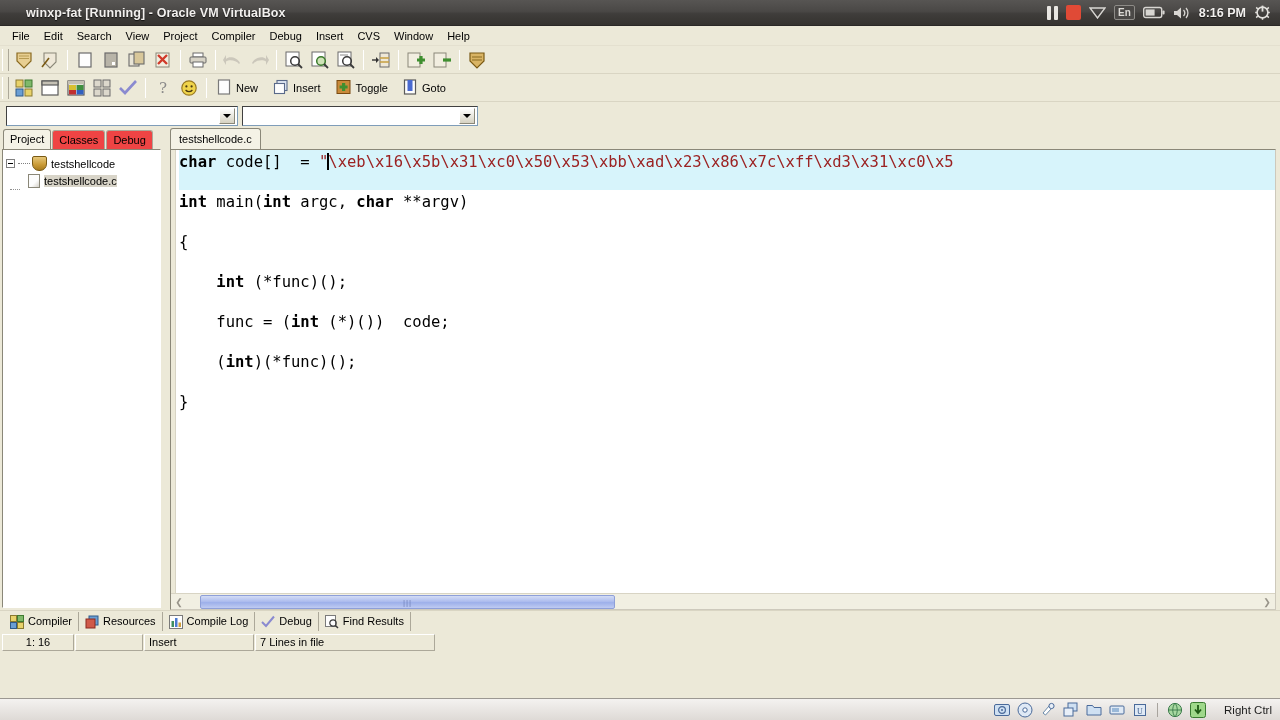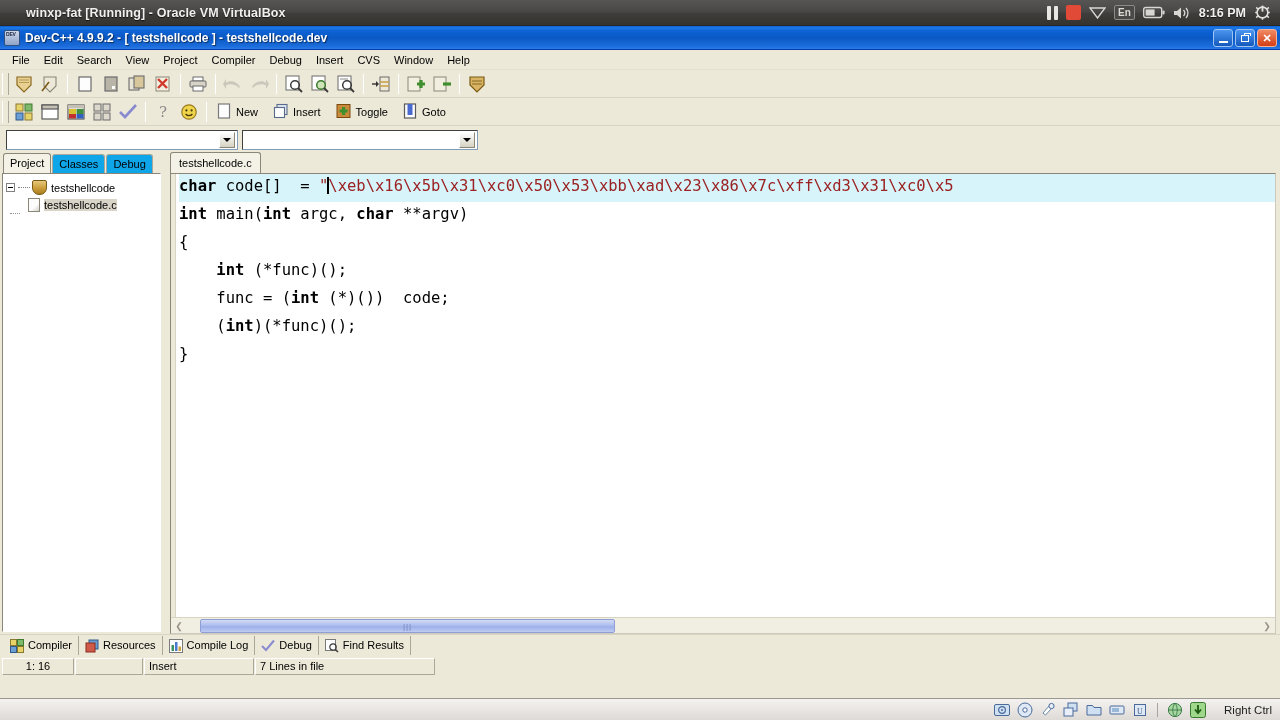--- a/index.html
+++ b/index.html
@@ -133,21 +133,21 @@
   }
 
   
   .main-area { display: flex; height: 480px; background: #ece9d8; }
 
   
   .left-panel { width: 163px; display: flex; flex-direction: column; background: #ece9d8; }
   .panel-tabs { display: flex; align-items: flex-end; height: 19px; padding-left: 3px; }
   .panel-tab {
     font-size: 11px; padding: 2px 6px 2px 6px; line-height: 14px;
-    background: #0ea5e9;
+    background: #ef4444;
     border: 1px solid #aca899; border-bottom: none;
     border-radius: 3px 3px 0 0; margin-right: 1px; color: #000;
   }
   .panel-tab.active { background: #f4f2e6; font-weight: normal; padding-bottom: 3px; border-color:#8a8778; }
   .tree-box {
     flex: 1; margin: 0 2px 2px 2px; background: #fff;
     border: 1px solid #8a8778; border-right-color: #fff; border-bottom-color: #fff;
     padding: 5px 3px; overflow: hidden;
   }
   .tree-row { display: flex; align-items: center; height: 17px; font-size: 11px; white-space: nowrap; }
@@ -193,21 +193,21 @@
     border: 1px solid #8a8778; border-right-color:#cdc9bc; border-bottom-color:#cdc9bc;
     background: #fff; display: flex; flex-direction: column; overflow: hidden;
   }
   .gutter-and-code { flex: 1; display: flex; overflow: hidden; position: relative; }
   .gutter { width: 5px; background: #ece9d8; border-right: 1px solid #d8d4c4; flex: none; }
   .code {
     flex: 1; font-family: "DejaVu Sans Mono", "Liberation Mono", monospace;
     font-size: 15.5px; line-height: 24px; white-space: pre; color: #000;
     padding-left: 3px; overflow: hidden;
   }
-  .code .line { height: 28px; }
+  .code .line { height: 40px; }
   .code .line.current { background: #d7f4fb; }
   .kw { font-weight: bold; color: #000; }
   .str { color: #9b2222; }
   .caret {
     display: inline-block; width: 0; border-left: 2px solid #000; height: 17px;
     vertical-align: -3px; margin: 0 -1px;
   }
   .hscroll {
     height: 16px; background: #f1efe2; border-top: 1px solid #d8d4c4;
     display: flex; align-items: center; flex: none;
@@ -312,36 +312,20 @@
             <line x1="14.8" y1="13.6" x2="13.2" y2="12"></line>
           <line x1="8.5" y1="15.8" x2="8.5" y2="14.0"></line>
         </g>
       </svg>
     </div>
   </div>
 </div>
 
 <div class="guest">
 
-  <div class="app-titlebar">
-    <div class="app-icon"></div>
-    <div class="app-title">Dev-C++ 4.9.9.2  -  [ testshellcode ] - testshellcode.dev</div>
-    <div class="win-buttons">
-      <div class="win-btn">
-          <span class="min-bar"></span>
-        </div>
-      <div class="win-btn">
-          <span class="rest-sq2"></span>
-          <span class="rest-sq"></span>
-        </div>
-      <div class="win-btn close">
-          <span class="g">✕</span>
-        </div>
-    </div>
-  </div>
 
   <div class="menubar">
     <div class="menu-item">File</div>
     <div class="menu-item">Edit</div>
     <div class="menu-item">Search</div>
     <div class="menu-item">View</div>
     <div class="menu-item">Project</div>
     <div class="menu-item">Compiler</div>
     <div class="menu-item">Debug</div>
     <div class="menu-item">Insert</div>

